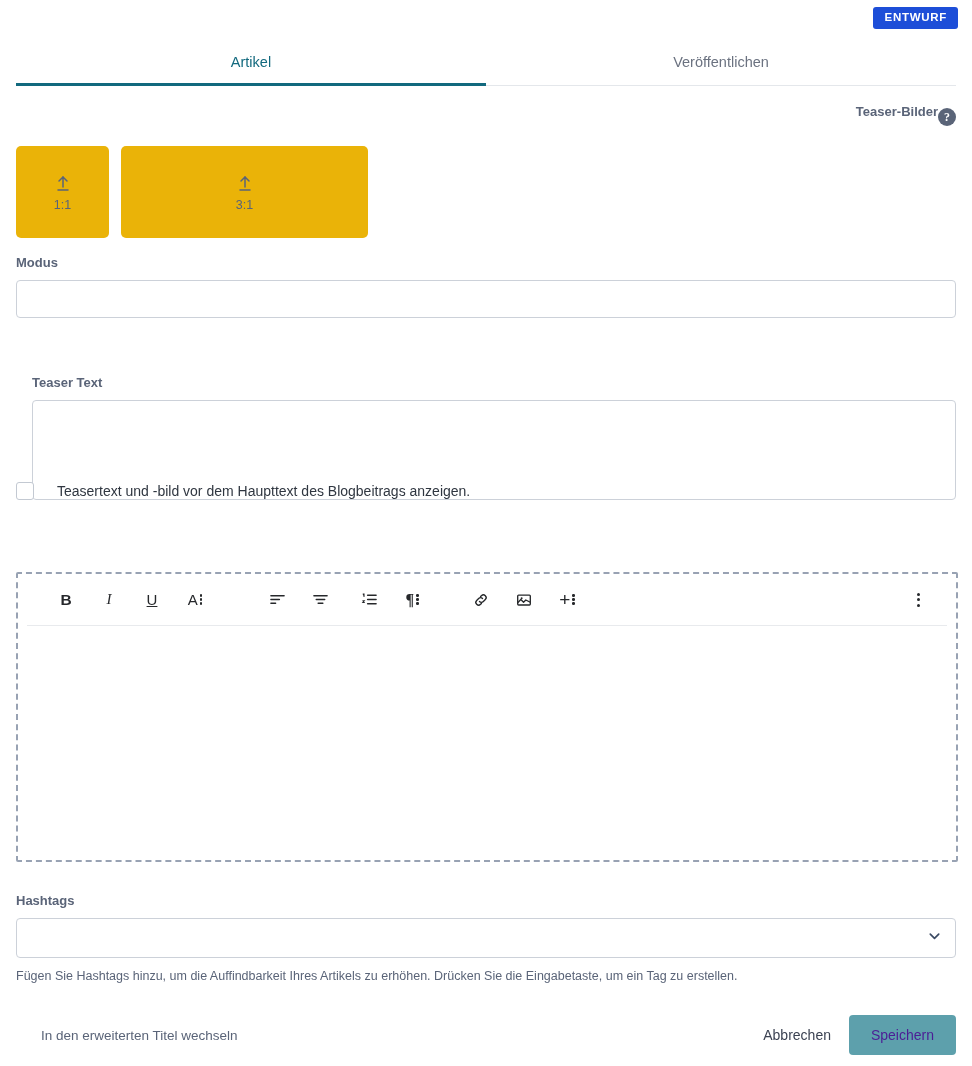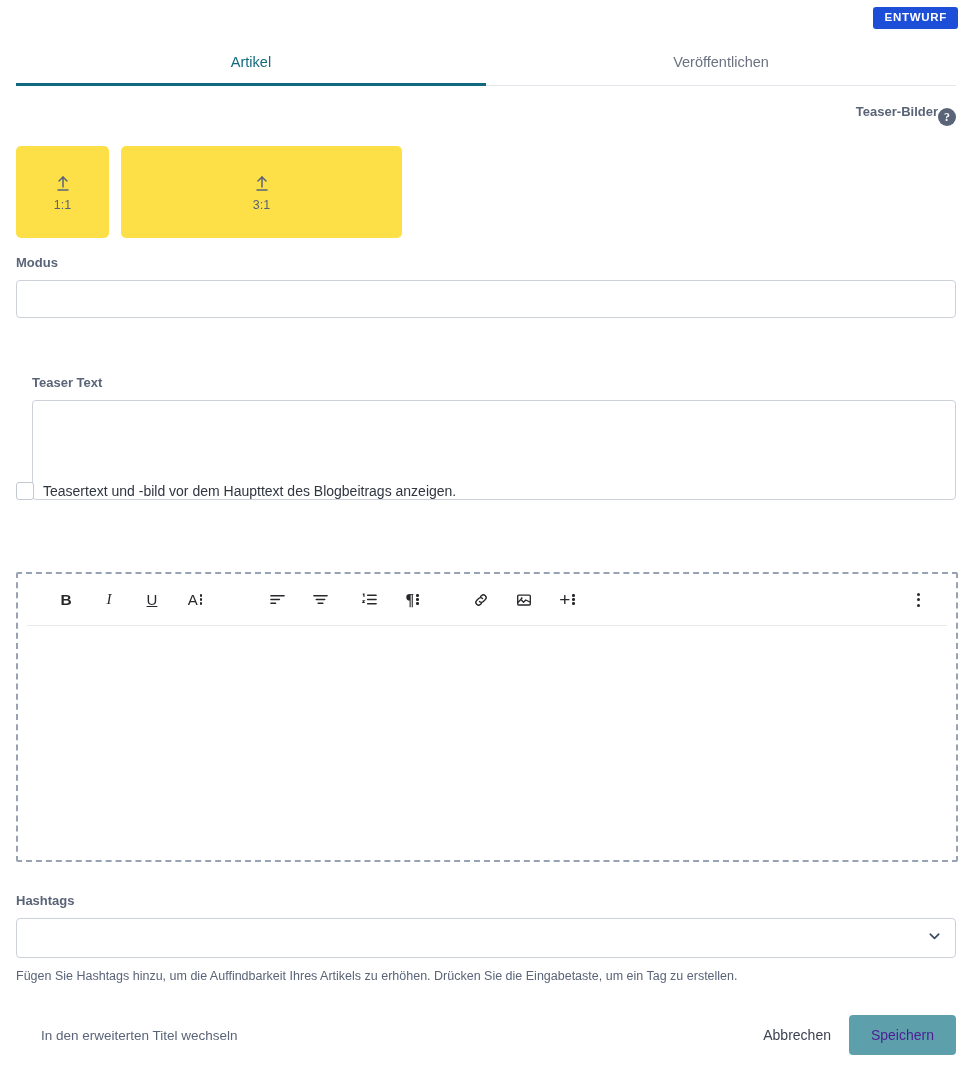--- a/index.html
+++ b/index.html
@@ -100,31 +100,31 @@
     text-align: center;
     cursor: pointer;
     font-family: "Liberation Serif", serif;
   }
   .dropzones {
     display: flex;
     gap: 12px;
     margin-top: 17px;
   }
   .dropzone {
-    background: #fde047;
+    background: #eab308;
     border-radius: 5px;
     height: 92px;
     display: flex;
     flex-direction: column;
     align-items: center;
     justify-content: center;
     cursor: pointer;
   }
   .dropzone.ratio-1-1 { width: 93px; }
-  .dropzone.ratio-3-1 { width: 281px; }
+  .dropzone.ratio-3-1 { width: 247px; }
   .dz-icon {
     width: 20px;
     height: 20px;
     margin-bottom: 5px;
   }
   .dz-label {
     font-size: 12.5px;
     color: #5a6478;
   }
 
@@ -158,21 +158,21 @@
     font-family: "Liberation Sans", sans-serif;
   }
 
   
   .check-row {
     position: absolute;
     top: 482px;
     left: 16px;
     display: flex;
     align-items: center;
-    gap: 9px;
+    gap: 23px;
   }
   .checkbox {
     width: 18px;
     height: 18px;
     border: 1px solid #c3c9d2;
     border-radius: 3px;
     background: #ffffff;
     cursor: pointer;
     flex: none;
   }

